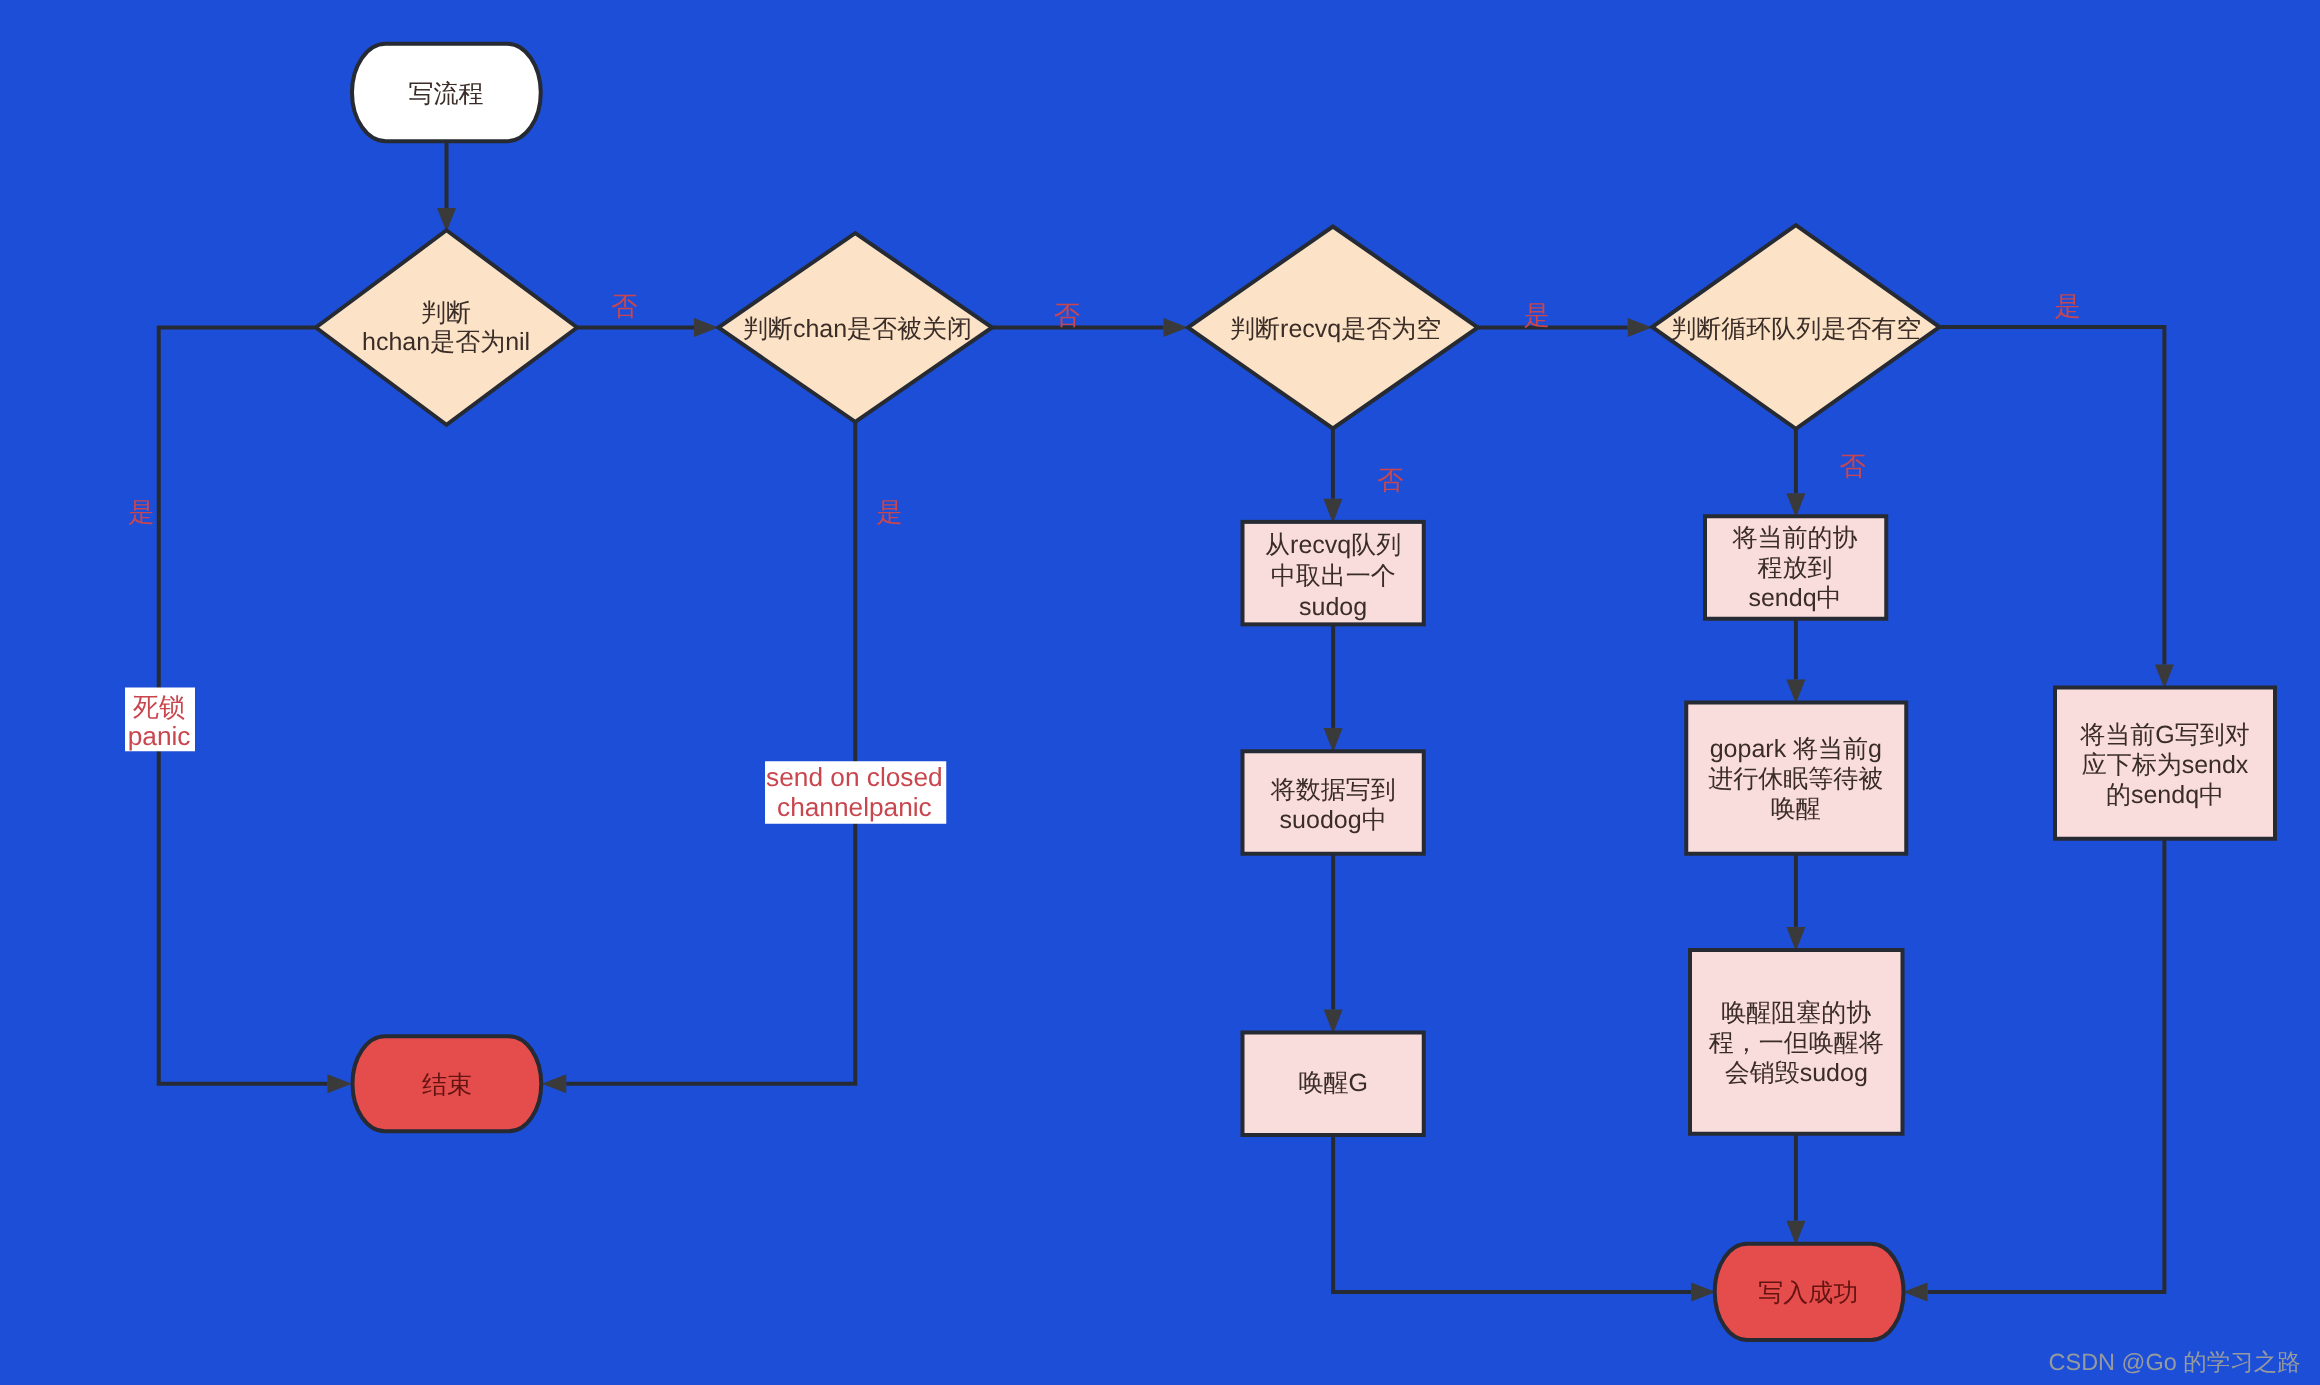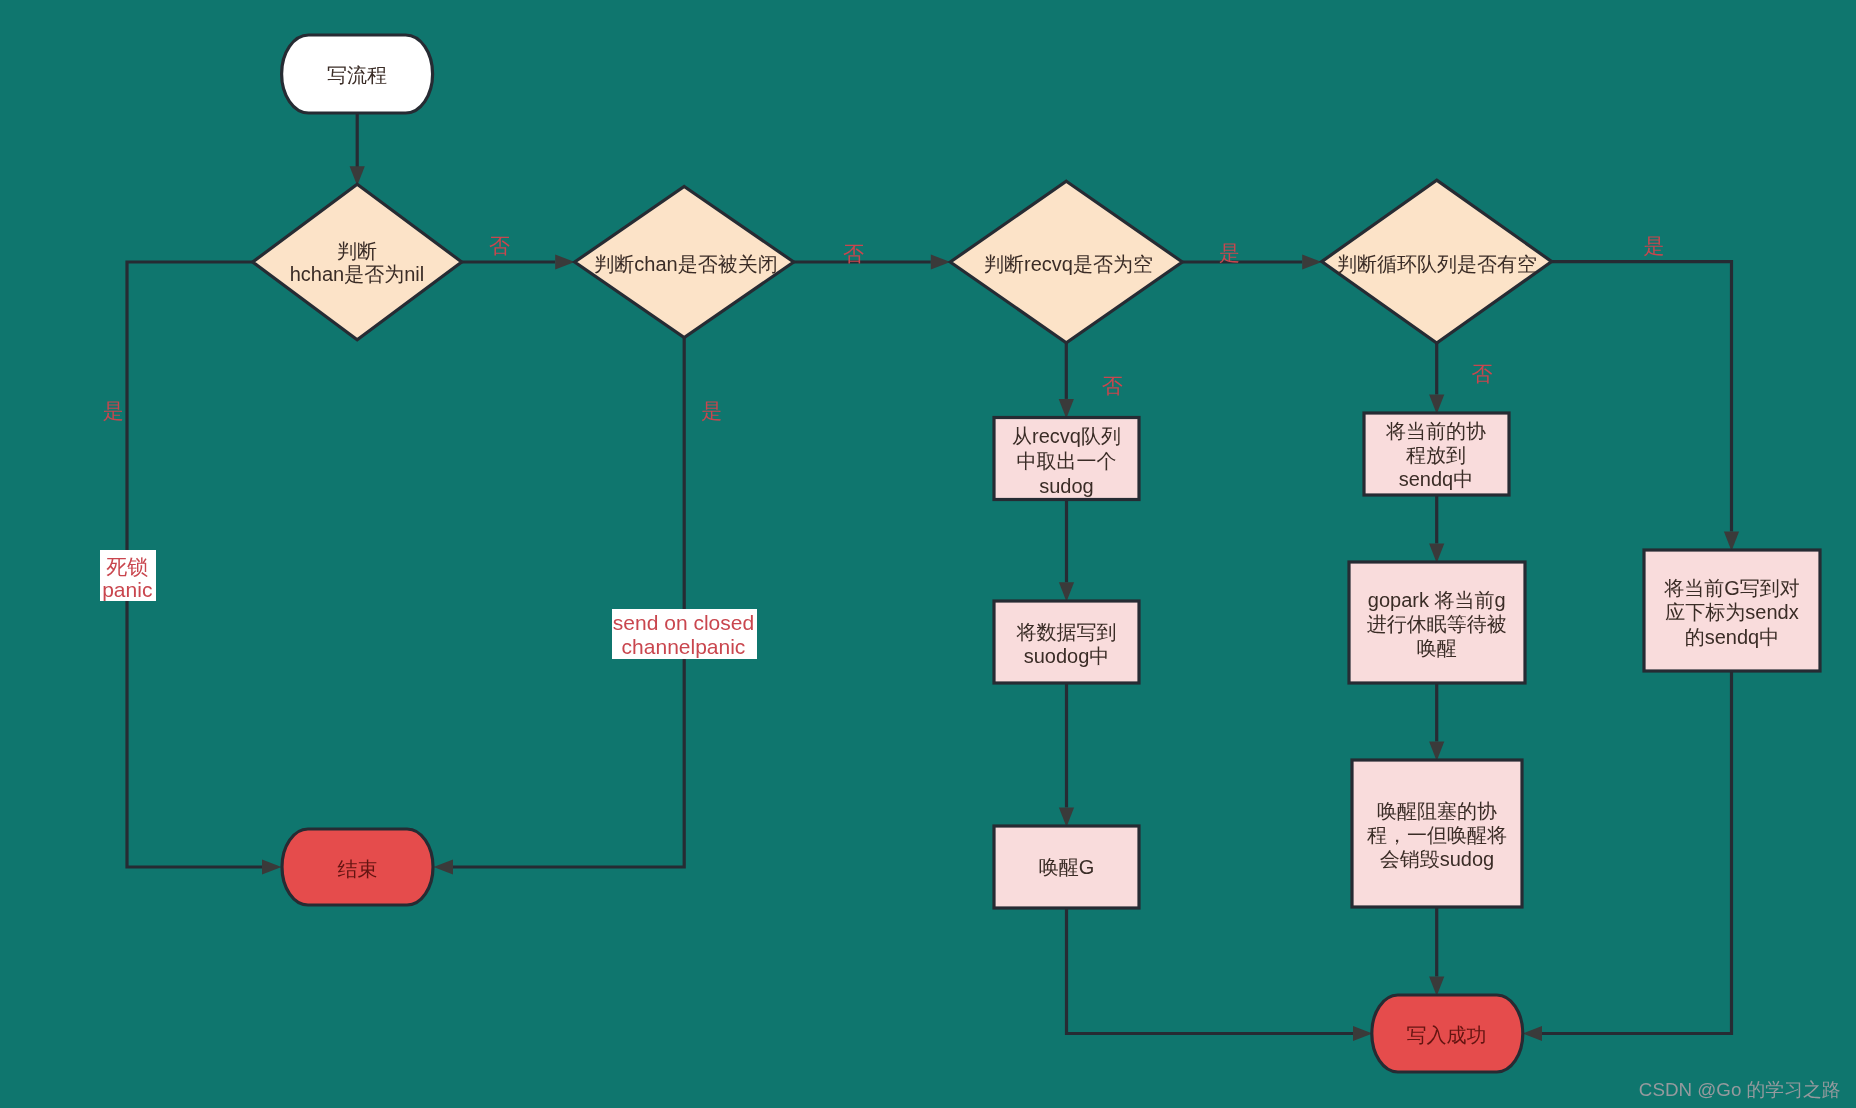--- a/index.html
+++ b/index.html
@@ -1,19 +1,19 @@
 <!DOCTYPE html>
 <html><head>
 <meta charset="utf-8">
 <title>Go channel write flowchart</title>
 <style>
   html,body{margin:0;padding:0;background:#ffffff;}
   body{width:1856px;height:1108px;overflow:hidden;
        font-family:"Liberation Sans","DejaVu Sans",sans-serif;}
-  #stage{position:relative;width:1856px;height:1108px;background:#0f766e;}
+  #stage{position:relative;width:1856px;height:1108px;background:#1d4ed8;}
   #fc{display:block;position:absolute;left:0;top:0;}
   .shape{stroke:#262b33;stroke-width:3.2;}
   .decision{fill:#fce3c8;}
   .process{fill:#f9dcdc;}
   .terminal{fill:#e54c4c;}
   .startnode{fill:#ffffff;}
   .edge{stroke:#262b33;stroke-width:3.2;fill:none;stroke-linecap:butt;stroke-linejoin:miter;}
   .head{fill:#3a3a3a;stroke:none;}
   .nodetxt{font-family:"Liberation Sans","DejaVu Sans",sans-serif;
            font-size:20px;fill:#3a2c26;text-anchor:middle;dominant-baseline:central;}

